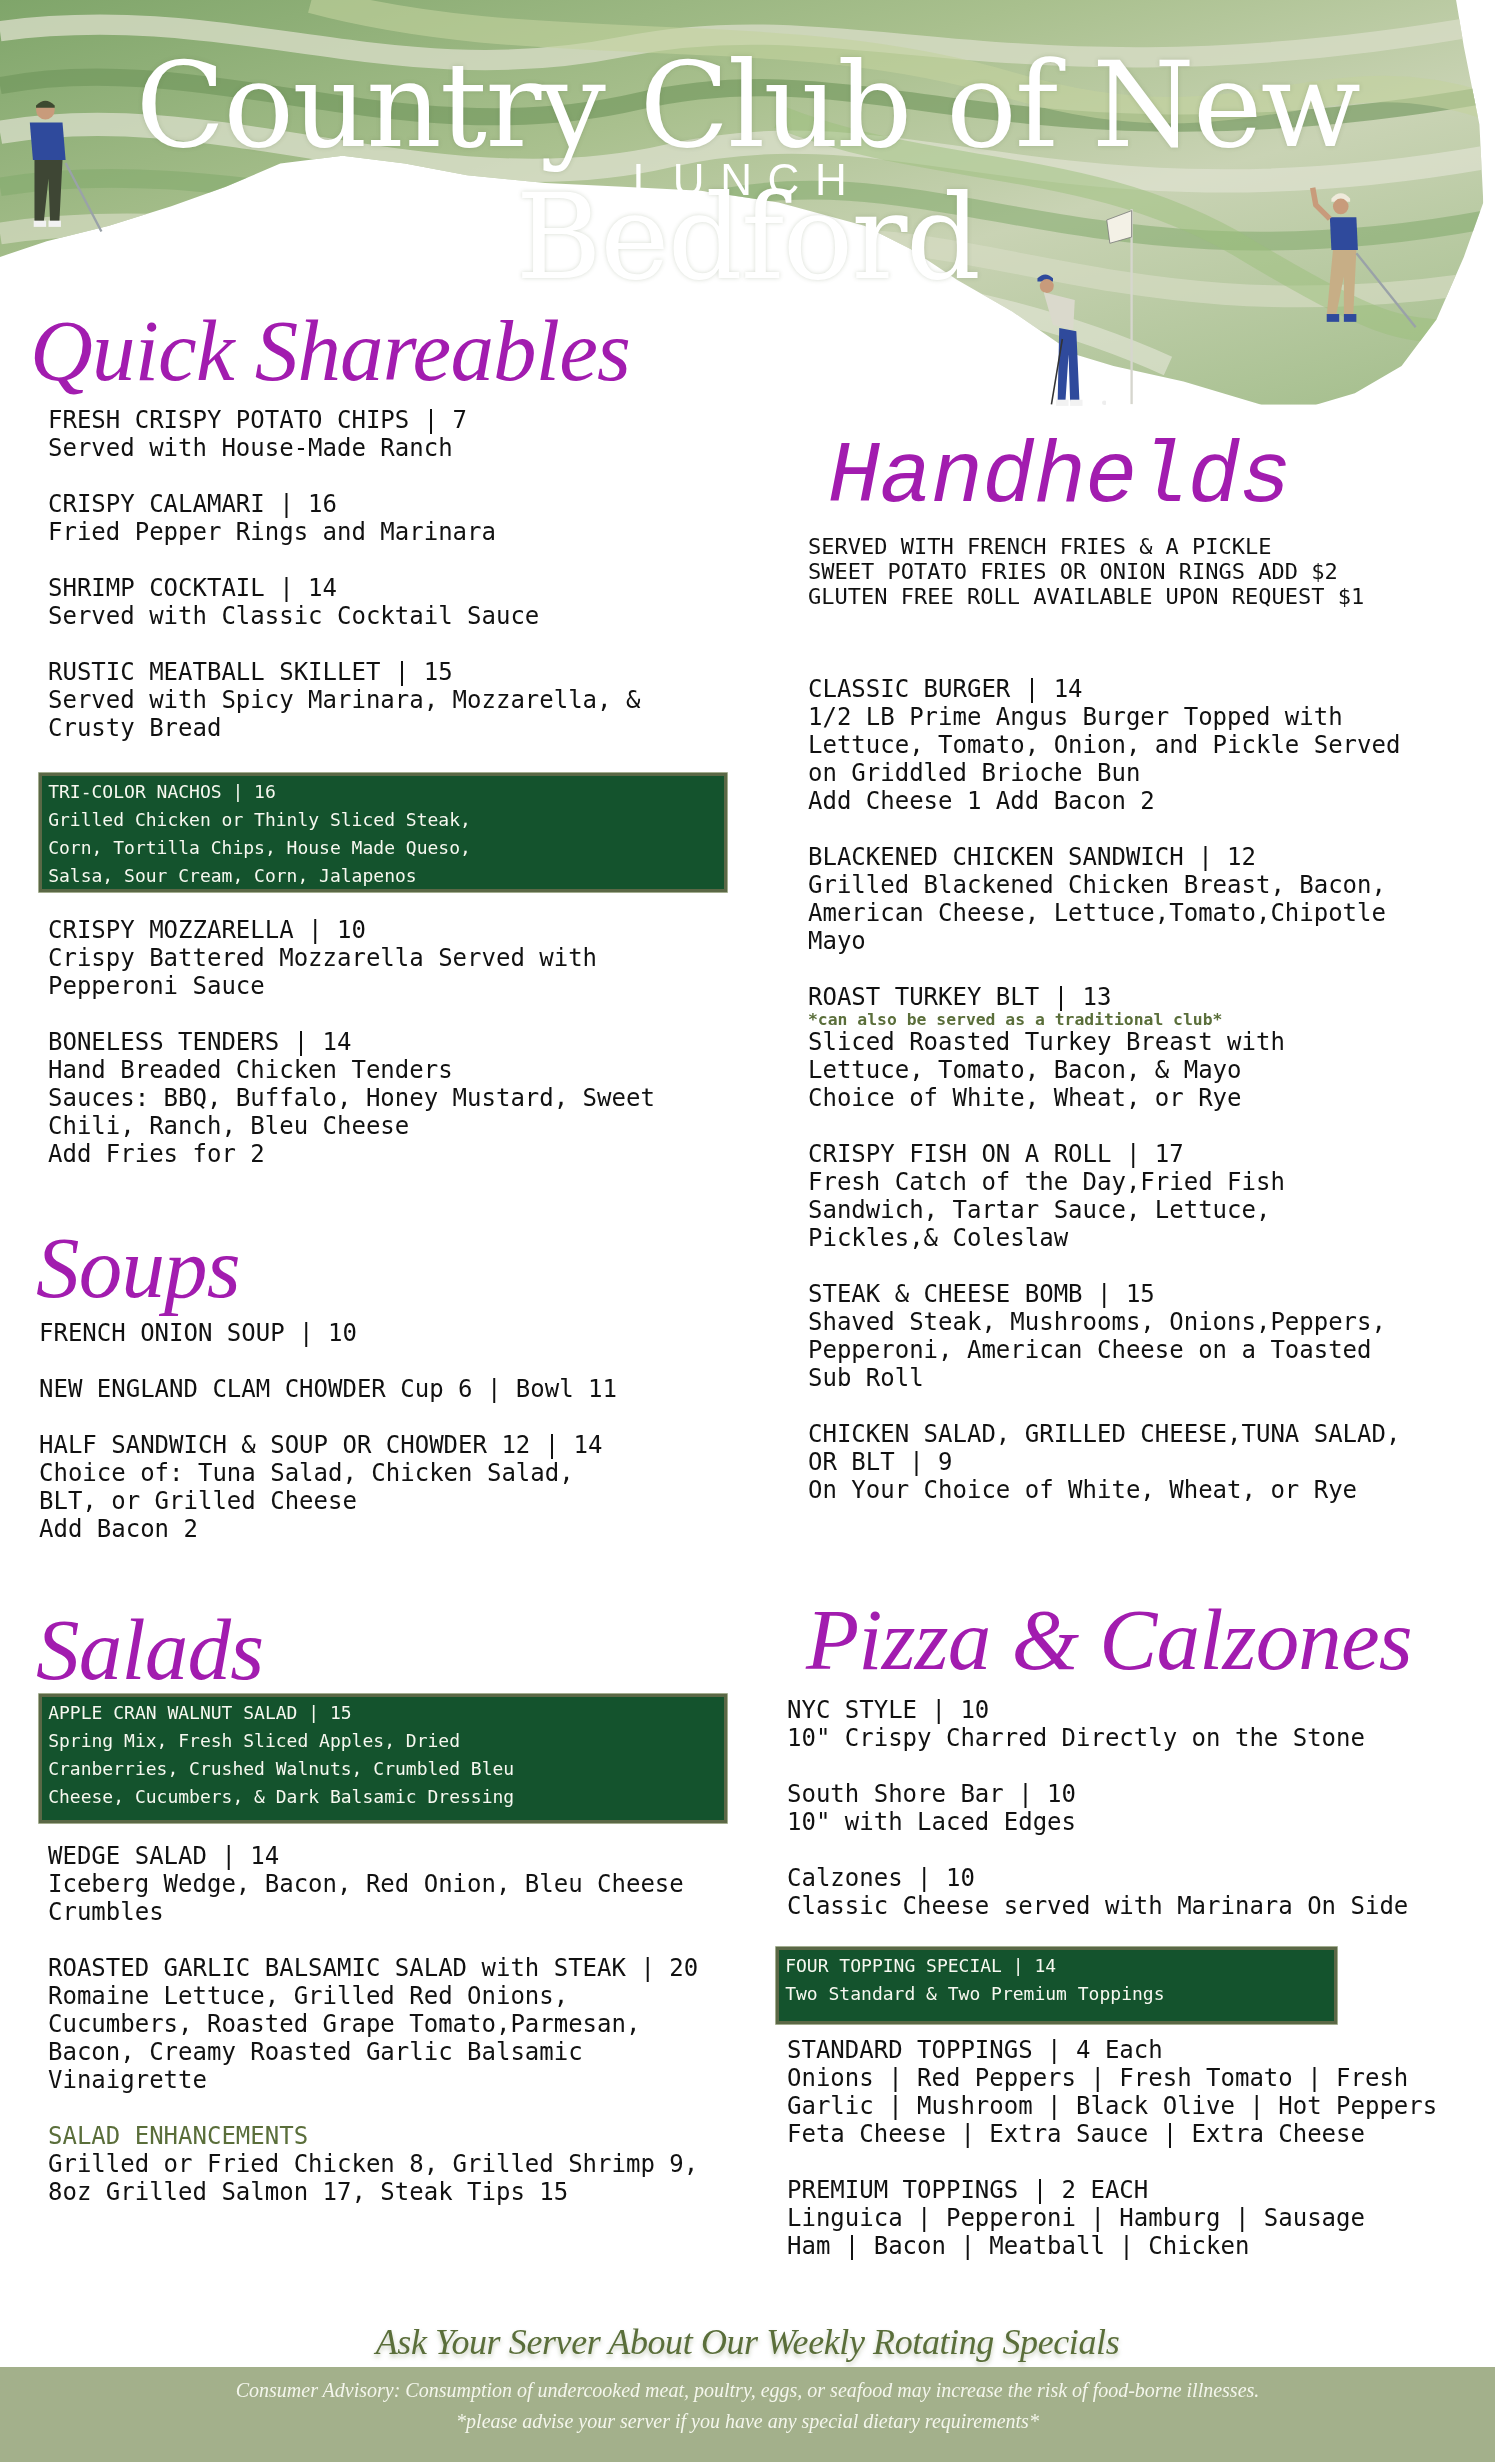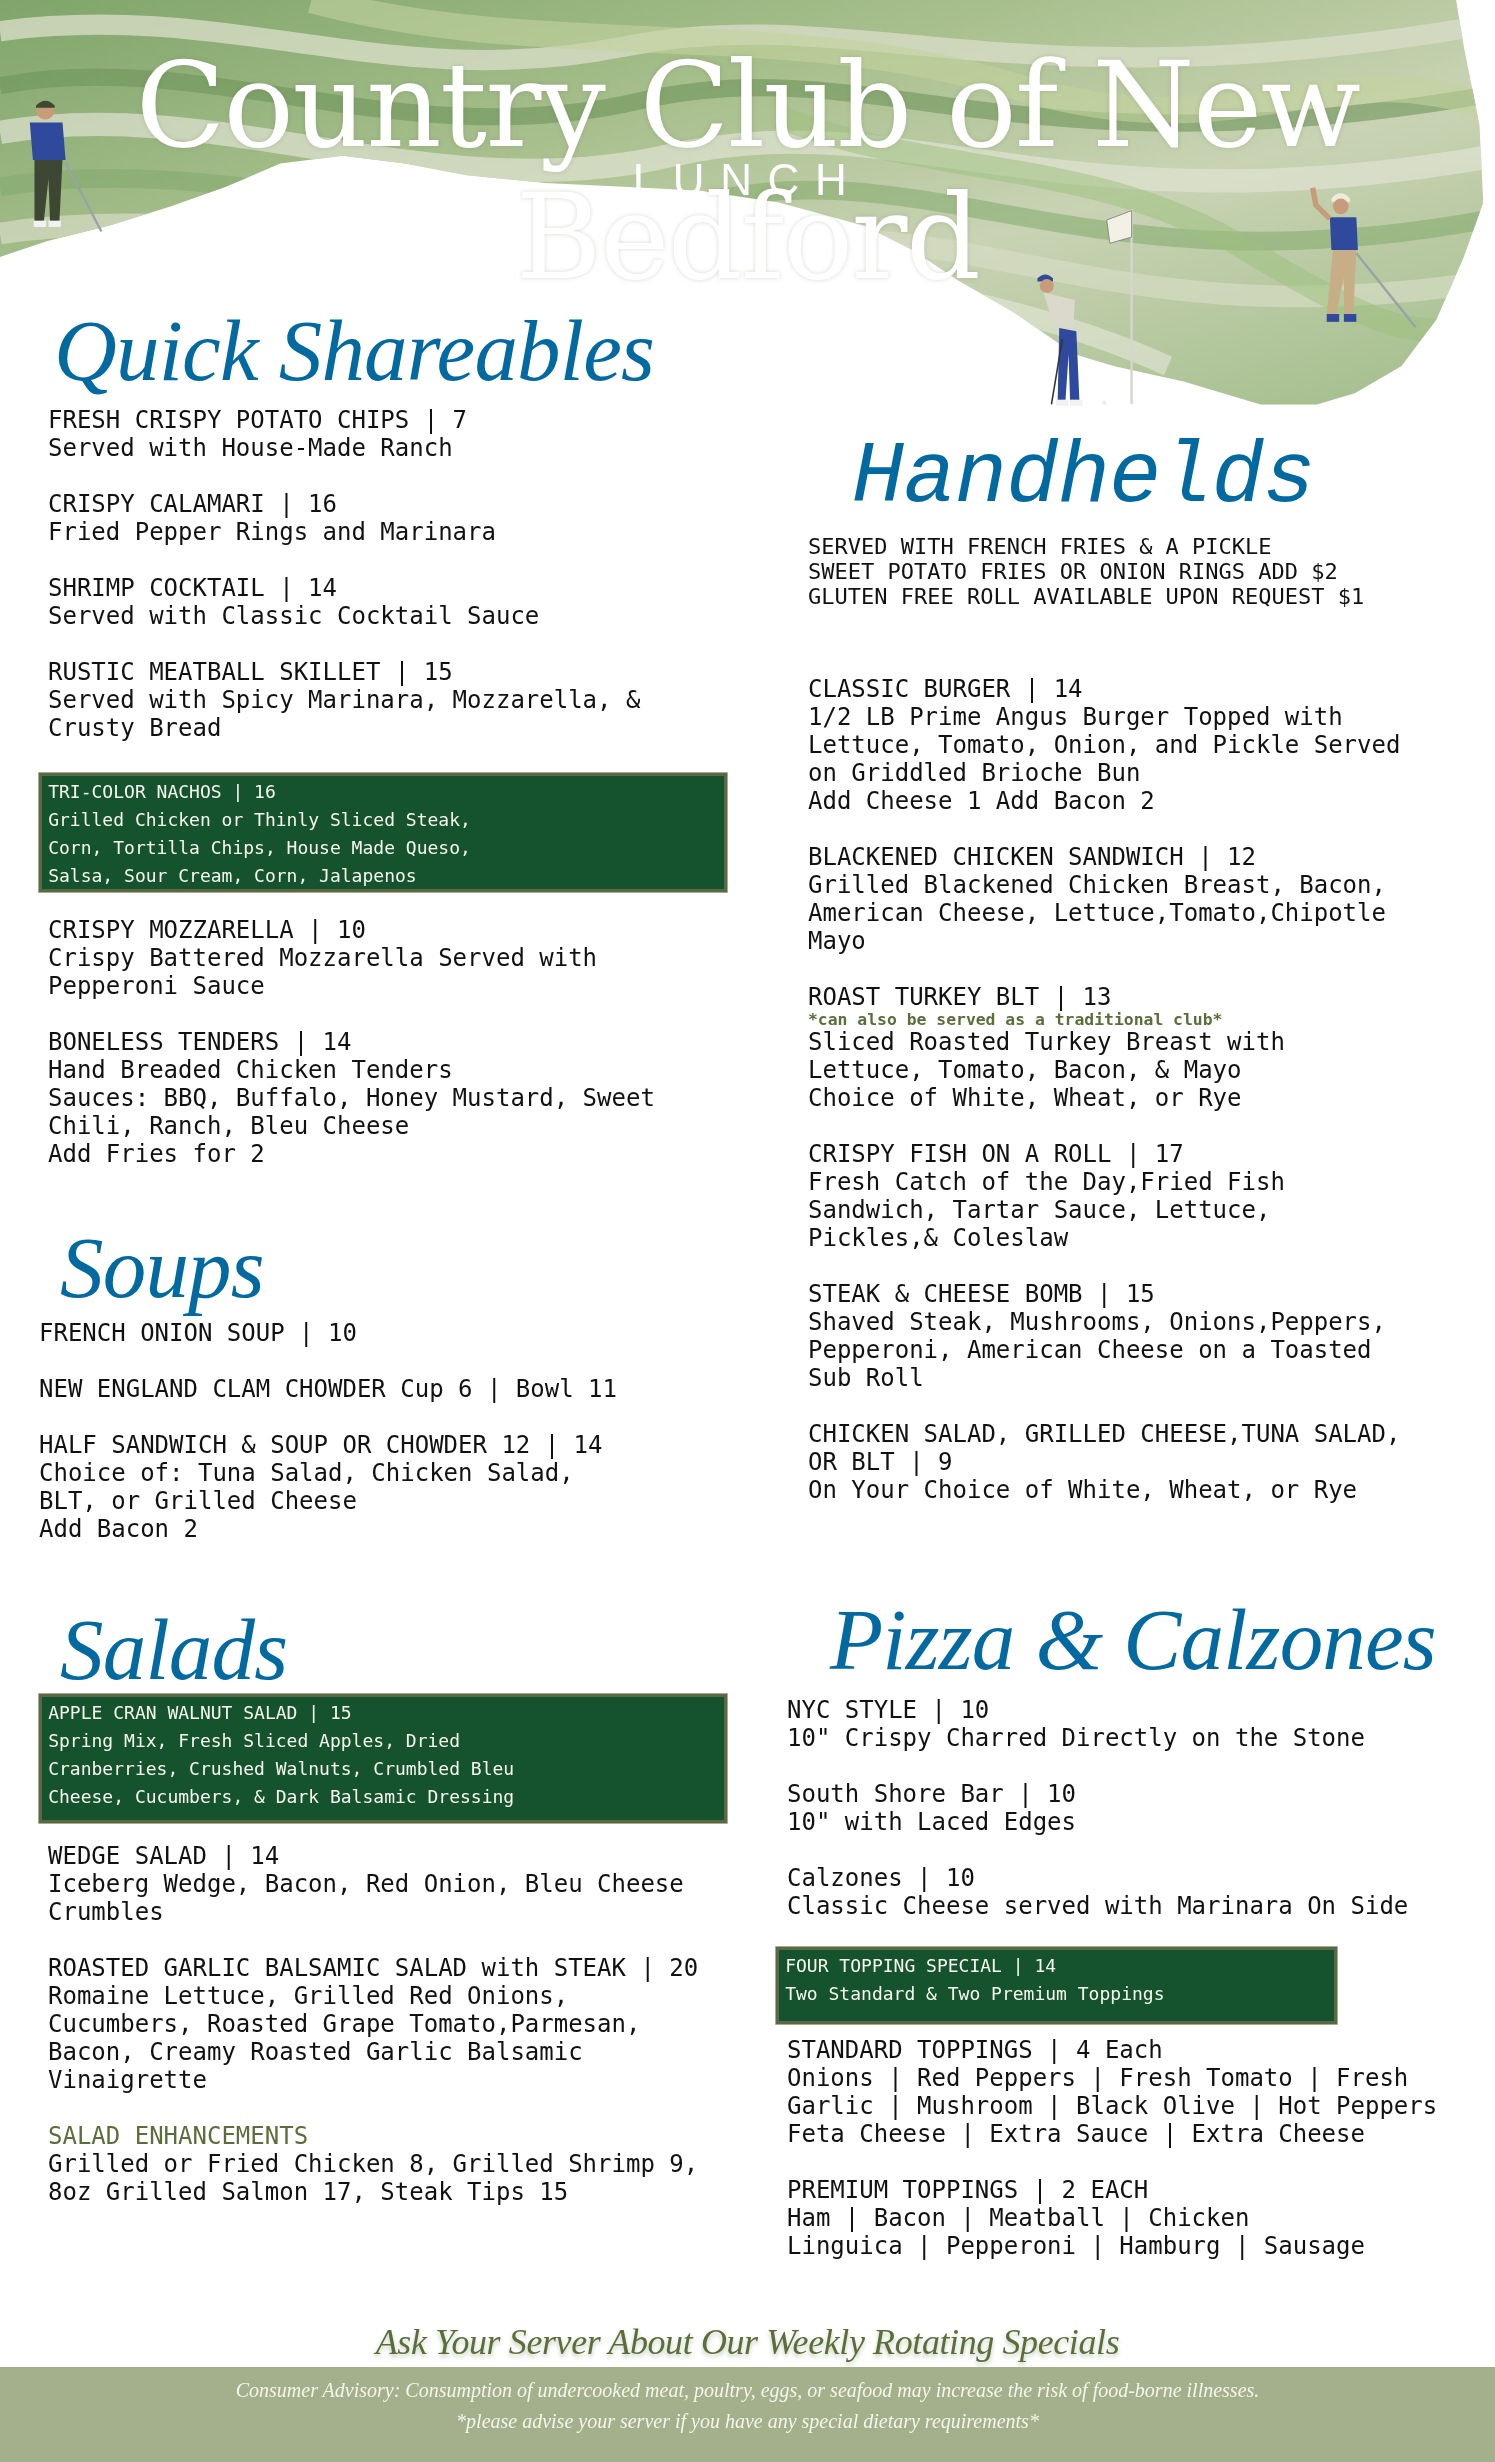--- a/index.html
+++ b/index.html
@@ -3,22 +3,22 @@
 <meta charset="utf-8">
 <style>
   html, body { margin:0; padding:0; }
   body { width:1495px; height:2462px; position:relative; background:#ffffff; overflow:hidden; }
   .header-art { position:absolute; left:0; top:0; width:1495px; height:436px; }
   .title { position:absolute; left:0; width:1495px; top:40px; text-align:center; color:#ffffff;
            font-family:"DejaVu Serif", "Liberation Serif", serif; font-size:117px; line-height:132px;
            letter-spacing:-1.6px; text-shadow:0 0 4.7px rgba(90,110,70,0.25); }
   .subtitle { position:absolute; left:0; width:1495px; top:156px; text-align:center; color:#ffffff;
               font-family:"Liberation Sans", sans-serif; font-size:44px; line-height:47px; letter-spacing:15.6px; font-weight:300; }
-  .section-heading { position:absolute; color:#0369a1; font-family:"Liberation Serif", serif; font-style:italic;
-                     font-size:87px; line-height:93px; white-space:nowrap; letter-spacing:-0.8px;margin-left:24px; }
+  .section-heading { position:absolute; color:#a21caf; font-family:"Liberation Serif", serif; font-style:italic;
+                     font-size:87px; line-height:93px; white-space:nowrap; letter-spacing:-0.8px; }
   .col { position:absolute; font-family:"DejaVu Sans Mono", "Liberation Mono", monospace; font-size:24px;
          line-height:28px; color:#111111; }
   .item { margin:0 0 28px 0; }
   .item .line { display:block; white-space:pre; }
   .box { position:absolute; background:#14532d; border:3.1px solid #5B6846; box-shadow:0 0 0 0.8px #8D9A76;
          color:#F7F8F0; font-family:"DejaVu Sans Mono", "Liberation Mono", monospace; font-size:18px; line-height:28px;
          padding:1.6px 6.2px; box-sizing:border-box; }
   .box .line { display:block; white-space:pre; }
   .note-green { color:#5A6E3A; font-weight:bold; font-size:16.4px; line-height:17px; display:block; white-space:pre; }
   .enh-title { color:#5A6E3A; font-weight:normal; display:block; }
@@ -253,22 +253,22 @@
 </div>
 <div class="col" style="left:787px; top:2036px; width:701px;">
   <div class="item">
     <span class="line">STANDARD TOPPINGS | 4 Each</span>
     <span class="line">Onions | Red Peppers | Fresh Tomato | Fresh</span>
     <span class="line">Garlic | Mushroom | Black Olive | Hot Peppers</span>
     <span class="line">Feta Cheese | Extra Sauce | Extra Cheese</span>
   </div>
   <div class="item">
     <span class="line">PREMIUM TOPPINGS | 2 EACH</span>
+    <span class="line">Linguica | Pepperoni | Hamburg | Sausage</span>
     <span class="line">Ham | Bacon | Meatball | Chicken</span>
-    <span class="line">Linguica | Pepperoni | Hamburg | Sausage</span>
   </div>
 </div>
 
 <div class="specials">Ask Your Server About Our Weekly Rotating Specials</div>
 <div class="footer">
   <div class="adv" style="top:11px;">Consumer Advisory: Consumption of undercooked meat, poultry, eggs, or seafood may increase the risk of food-borne illnesses.</div>
   <div class="adv" style="top:42px;">*please advise your server if you have any special dietary requirements*</div>
 </div>
 
 

